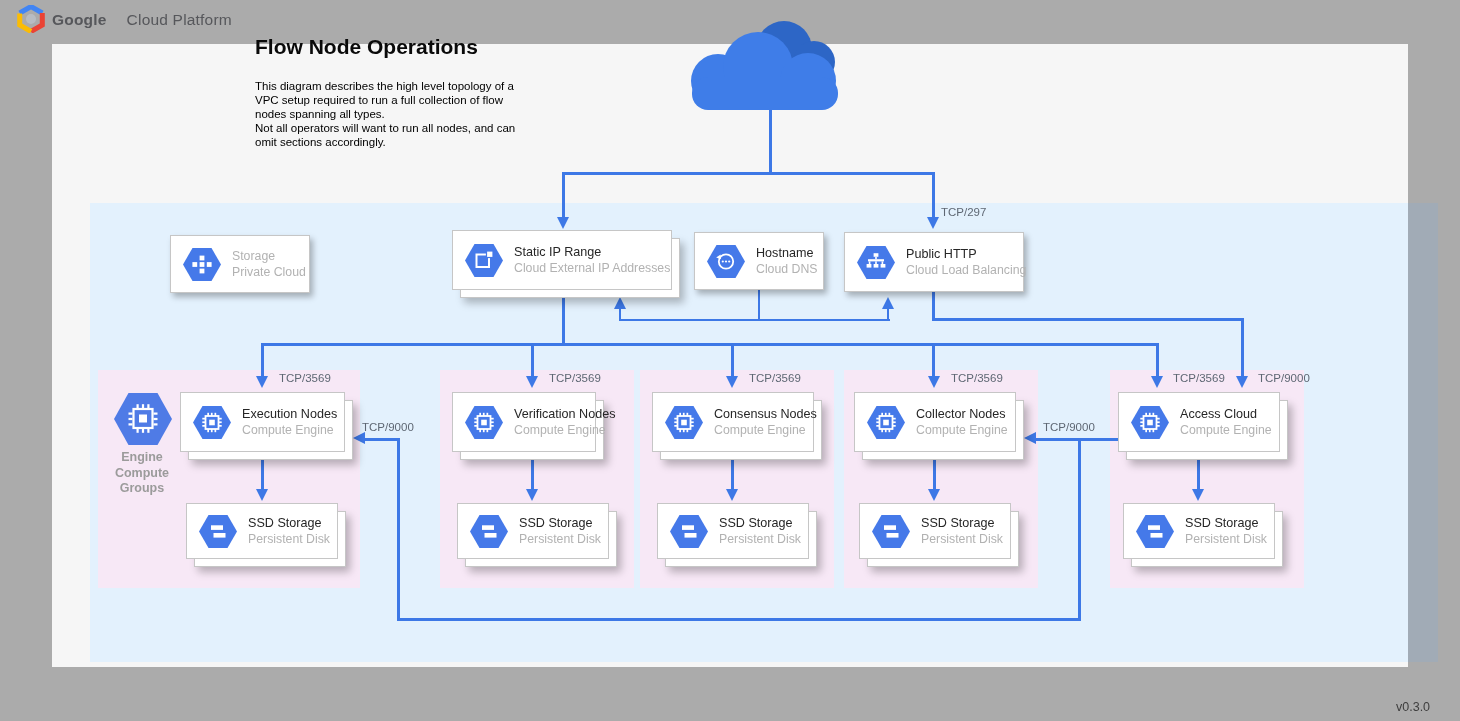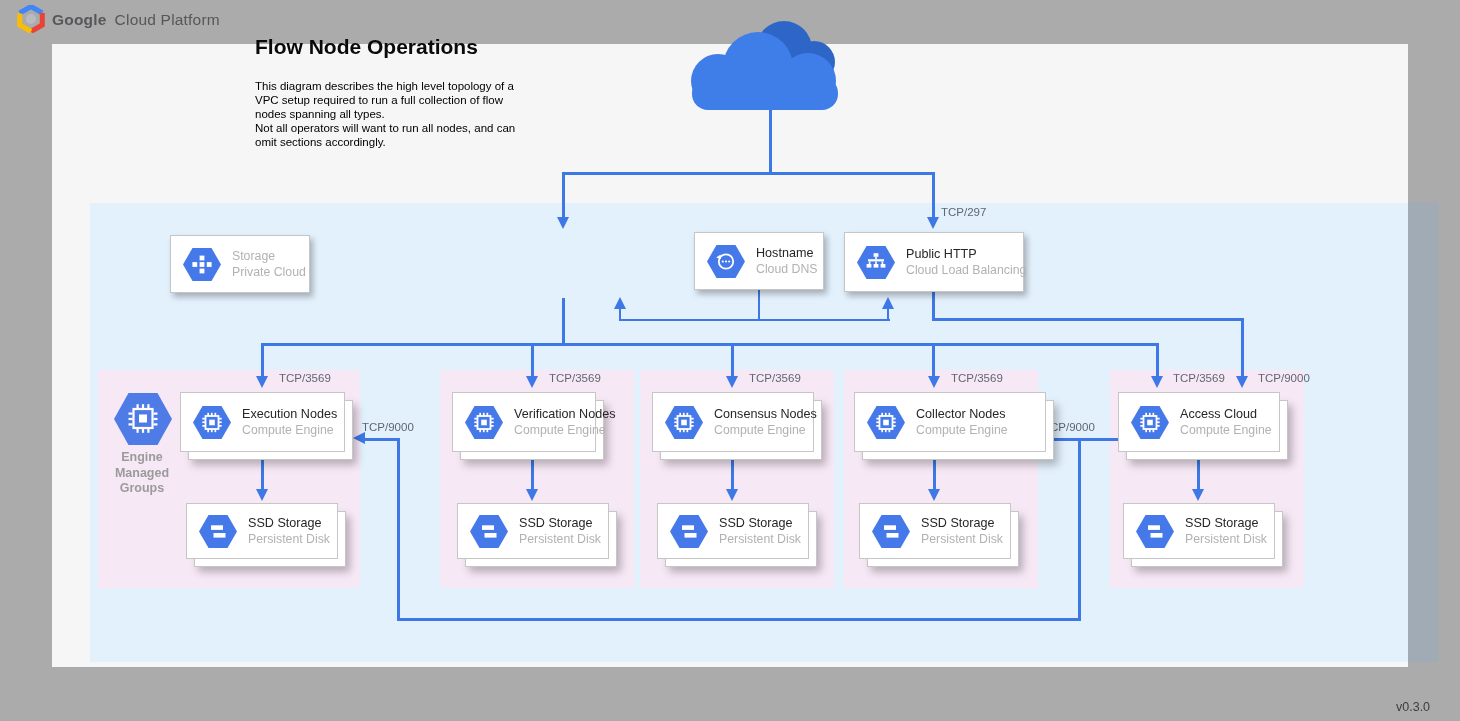--- a/index.html
+++ b/index.html
@@ -6,21 +6,21 @@
   html,body { background:#ababab; }
   .page { position:relative; width:1460px; height:721px; background:#ababab;
           font-family:"Liberation Sans", sans-serif; overflow:hidden; }
   .canvas { position:absolute; left:52px; top:44px; width:1356px; height:623px; background:#f6f6f6; }
   .vpcbox { position:absolute; left:90px; top:203px; width:1318px; height:459px; background:#e3f1fd; }
   .vpcbox-ext { position:absolute; left:1408px; top:203px; width:30px; height:459px; background:#a1abb6; }
   .group { position:absolute; top:370px; height:218px; background:#f7e8f6; }
 
   .brand { position:absolute; left:52px; top:11px; font-size:15.5px; color:#56575b; letter-spacing:.2px; }
   .brand b { font-weight:bold; }
-  .brand span { margin-left:8px; }
+  .brand span { margin-left:20px; }
   .gcp-logo { position:absolute; left:16px; top:5px; }
 
   .title { position:absolute; left:255px; top:35px; font-size:21px; font-weight:bold; color:#0a0a0a; }
   .desc { position:absolute; left:255px; top:79px; font-size:11.5px; color:#000; line-height:14px; }
   .version { position:absolute; left:1396px; top:700px; font-size:12.5px; color:#3e3e3e; }
 
   .card { position:absolute; background:#fff; border:1px solid #c6c6c6;
           box-shadow:3px 4px 6px rgba(0,0,0,.28);
           display:flex; align-items:center; }
   .card.stacked { box-shadow: 8px 8px 0 -1px #ffffff, 8px 8px 0 0 #c6c6c6, 12px 13px 8px rgba(0,0,0,.26); }
@@ -146,20 +146,31 @@
           <rect x="23.8" y="14.1" width="4.8" height="4.8"></rect>
         <rect x="16.6" y="20.6" width="4.8" height="4.8"></rect>
       </g>
     </svg>
     <div class="ct">
       <div class="s">Storage</div>
       <div class="s">Private Cloud</div>
     </div>
   </div>
 
+  <div class="card stacked" style="left:452px;top:230px;width:220px;height:60px">
+    <svg class="ic" width="38" height="33" viewBox="0 0 38 33">
+      <polygon points="0,16.5 9.5,0 28.5,0 38,16.5 28.5,33 9.5,33" fill="#4579e9"></polygon>
+      <rect x="11.5" y="10.5" width="12.5" height="12.5" fill="none" stroke="#fff" stroke-width="2"></rect>
+      <rect x="21.5" y="7" width="6.5" height="6.5" fill="#fff" stroke="#4579e9" stroke-width="1.2"></rect>
+    </svg>
+    <div class="ct">
+      <div class="t">Static IP Range</div>
+      <div class="s">Cloud External IP Addresses</div>
+    </div>
+  </div>
 
   <div class="card" style="left:844px;top:232px;width:180px;height:60px">
     <svg class="ic" width="38" height="33" viewBox="0 0 38 33">
       <polygon points="0,16.5 9.5,0 28.5,0 38,16.5 28.5,33 9.5,33" fill="#4579e9"></polygon>
       <g fill="#fff">
         <rect x="16.6" y="7.2" width="4.8" height="3.6"></rect>
           <rect x="18.2" y="10.8" width="1.6" height="2.4"></rect>
         <rect x="11" y="13.2" width="16" height="2.2"></rect>
         <rect x="11.8" y="15.4" width="1.6" height="2.6"></rect>
           <rect x="18.2" y="15.4" width="1.6" height="2.6"></rect>
@@ -206,21 +217,21 @@
       <rect x="14.5" y="19.5" width="4" height="2.2"></rect>
         <rect x="14.5" y="24.9" width="4" height="2.2"></rect>
         <rect x="14.5" y="30.3" width="4" height="2.2"></rect>
       <rect x="39.5" y="19.5" width="4" height="2.2"></rect>
         <rect x="39.5" y="24.9" width="4" height="2.2"></rect>
         <rect x="39.5" y="30.3" width="4" height="2.2"></rect>
     </g>
   </svg>
   <div class="mig-label">
     <div>Engine</div>
-    <div>Managed</div>
+    <div>Compute</div>
     <div>Groups</div>
   </div>
 
   <div class="card stacked" style="left:180px;top:392px;width:165px;height:60px">
     <svg class="ic" width="38" height="33" viewBox="0 0 38 33">
       <polygon points="0,16.5 9.5,0 28.5,0 38,16.5 28.5,33 9.5,33" fill="#4579e9"></polygon>
       <rect x="12.5" y="10" width="13" height="13" fill="none" stroke="#fff" stroke-width="1.8"></rect>
       <rect x="16.2" y="13.7" width="5.6" height="5.6" fill="#fff"></rect>
       <g fill="#fff">
         <rect x="14.3" y="6.8" width="1.7" height="3.2"></rect>
@@ -288,21 +299,21 @@
           <rect x="25.5" y="15.4" width="3.2" height="1.7"></rect>
           <rect x="25.5" y="19" width="3.2" height="1.7"></rect>
       </g>
     </svg>
     <div class="ct">
       <div class="t">Consensus Nodes</div>
       <div class="s">Compute Engine</div>
     </div>
   </div>
 
-  <div class="card stacked" style="left:854px;top:392px;width:192px;height:60px">
+  <div class="card stacked" style="left:854px;top:392px;width:162px;height:60px">
     <svg class="ic" width="38" height="33" viewBox="0 0 38 33">
       <polygon points="0,16.5 9.5,0 28.5,0 38,16.5 28.5,33 9.5,33" fill="#4579e9"></polygon>
       <rect x="12.5" y="10" width="13" height="13" fill="none" stroke="#fff" stroke-width="1.8"></rect>
       <rect x="16.2" y="13.7" width="5.6" height="5.6" fill="#fff"></rect>
       <g fill="#fff">
         <rect x="14.3" y="6.8" width="1.7" height="3.2"></rect>
           <rect x="17.9" y="6.8" width="1.7" height="3.2"></rect>
           <rect x="21.5" y="6.8" width="1.7" height="3.2"></rect>
         <rect x="14.3" y="23" width="1.7" height="3.2"></rect>
           <rect x="17.9" y="23" width="1.7" height="3.2"></rect>

